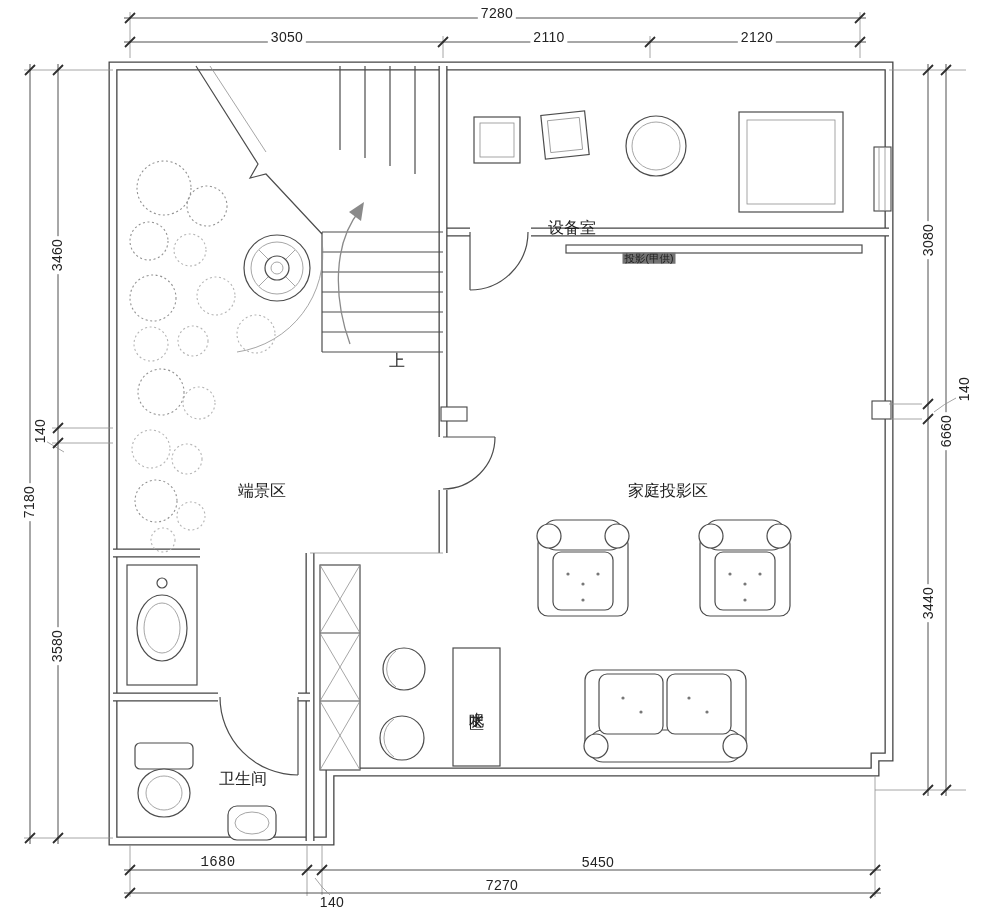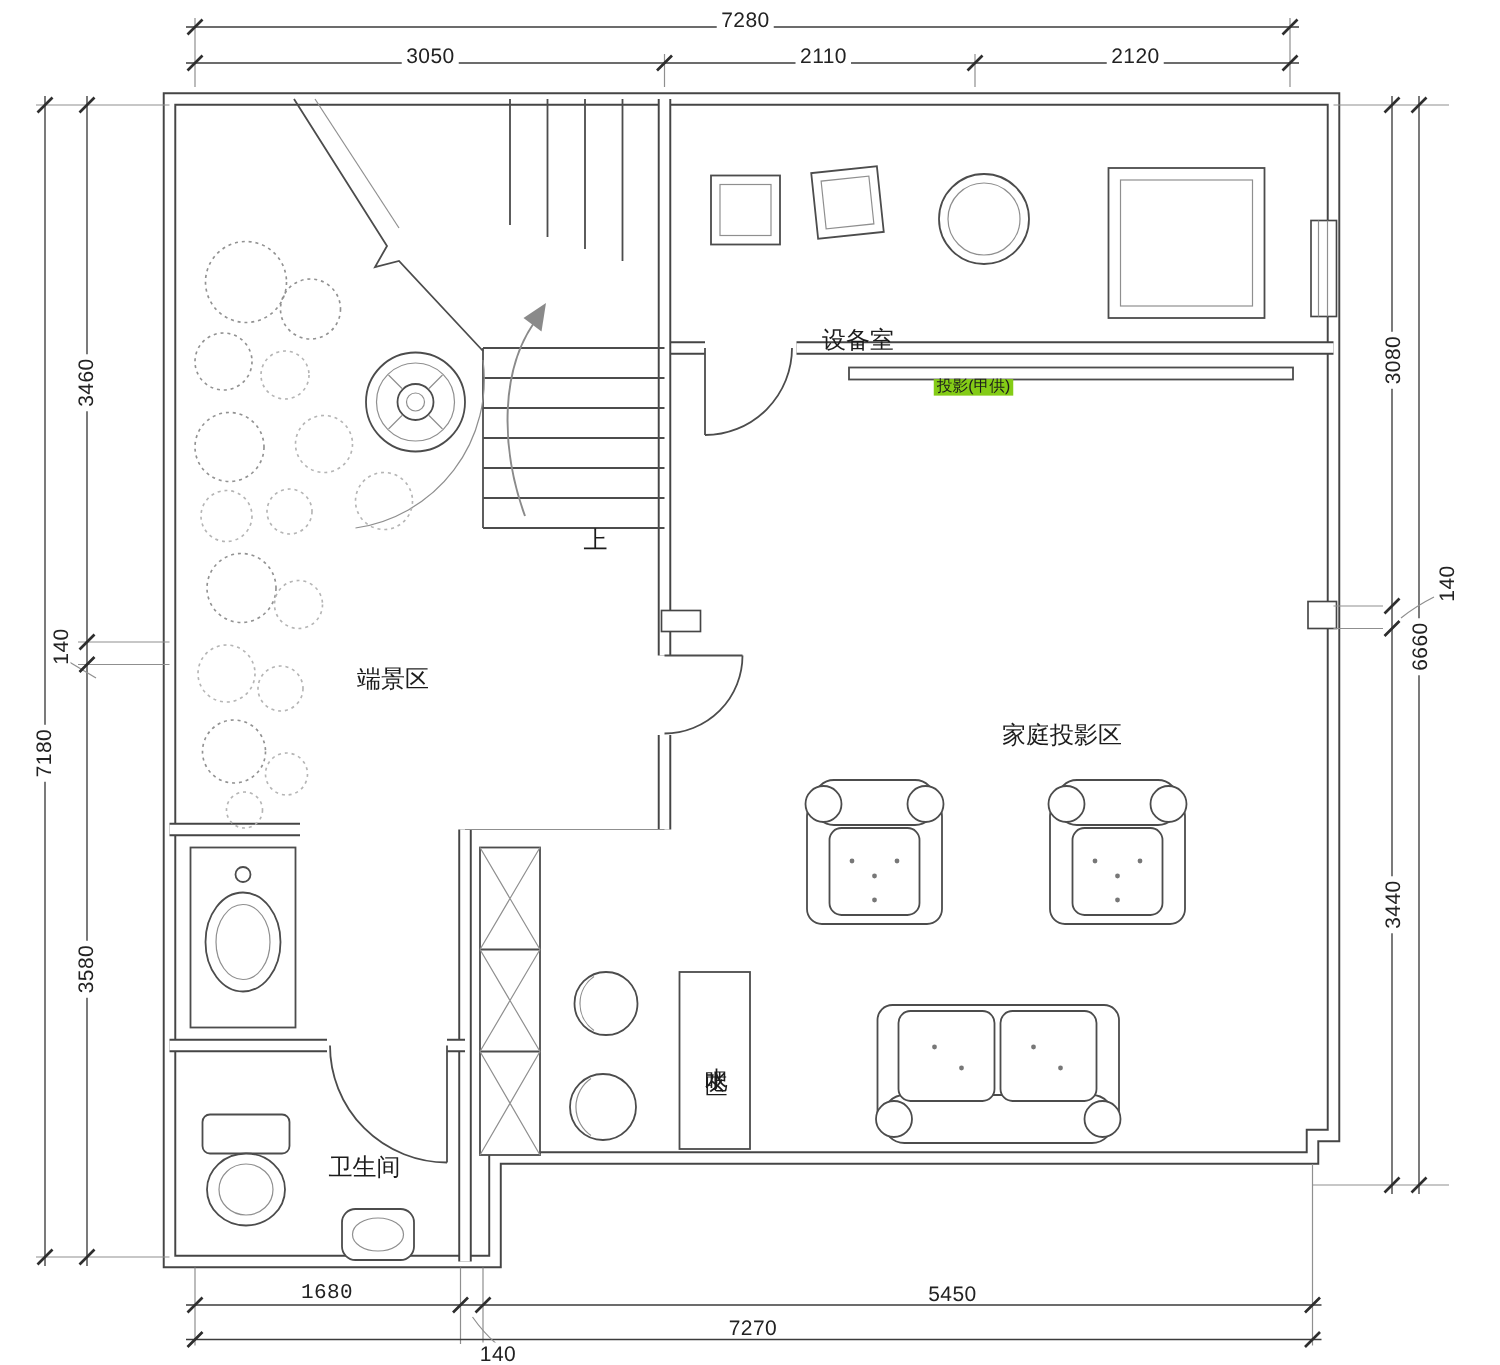--- a/index.html
+++ b/index.html
@@ -18,21 +18,21 @@
   .plantD{stroke:#929292;}
   .wfill{fill:#ffffff;stroke:#454545;stroke-width:1.1;}
   .arrow{fill:#8a8a8a;}
   .dot{fill:#777;}
   
   .lbl{position:absolute;transform:translate(-50%,-50%);font-size:16px;line-height:1;
        color:#1c1c1c;white-space:nowrap;z-index:5;}
   .dimlbl{font-size:14px;color:#222;background:#fff;padding:0 3px;letter-spacing:.3px;}
   .rot{transform:translate(-50%,-50%) rotate(-90deg);}
   .vert{writing-mode:vertical-rl;text-orientation:upright;letter-spacing:3px;font-size:15px;}
-  .note{font-size:10.5px;background:#84cc16;padding:0 2px;}
+  .note{font-size:10.5px;background:#737373;padding:0 2px;}
 </style>
 </head>
 <body>
 
 <div id="stage">
 
 <svg id="plan-svg" width="1000" height="910" viewBox="0 0 1000 910">
 
   <defs>
     <g id="armchair">
@@ -212,22 +212,22 @@
       M25 75 L35 65 M25 843 L35 833
       M53 75 L63 65 M53 433 L63 423 M53 448 L63 438 M53 843 L63 833
       M923 75 L933 65 M923 409 L933 399 M923 424 L933 414 M923 795 L933 785
       M941 75 L951 65 M941 795 L951 785
       M125 875 L135 865 M302 875 L312 865 M317 875 L327 865 M870 875 L880 865
       M125 898 L135 888 M870 898 L880 888"></path>
   </g>
 </svg>
 
   <div class="lbl" style="left:572px;top:211px;margin-top:17px;">设备室</div>
-  <div class="lbl" style="left:262px;top:454px;">端景区</div>
-  <div class="lbl" style="left:708px;top:491px;">家庭投影区</div>
+  <div class="lbl" style="left:262px;top:491px;">端景区</div>
+  <div class="lbl" style="left:668px;top:491px;">家庭投影区</div>
   <div class="lbl vert" style="left:477px;top:704px;">水吧区</div>
   <div class="lbl" style="left:243px;top:779px;">卫生间</div>
   <div class="lbl note" style="left:649px;top:258px;">投影(甲供)</div>
   <div class="lbl" style="left:397px;top:361px;">上</div>
 
   <div class="lbl dimlbl" style="left:497px;top:13px;text-align:center;">7280</div>
   <div class="lbl dimlbl" style="left:287px;top:37px;">3050</div>
   <div class="lbl dimlbl" style="left:549px;top:37px;text-align:center;">2110</div>
   <div class="lbl dimlbl" style="left:757px;top:37px;text-align:center;">2120</div>
 
@@ -235,17 +235,17 @@
   <div class="lbl dimlbl rot" style="left:40px;top:431px;">140</div>
   <div class="lbl dimlbl rot" style="left:29px;top:502px;">7180</div>
   <div class="lbl dimlbl rot" style="left:57px;top:646px;">3580</div>
 
   <div class="lbl dimlbl rot" style="left:928px;top:240px;">3080</div>
   <div class="lbl dimlbl rot" style="left:964px;top:389px;">140</div>
   <div class="lbl dimlbl rot" style="left:946px;top:431px;">6660</div>
   <div class="lbl dimlbl rot" style="left:928px;top:603px;">3440</div>
 
   <div class="lbl dimlbl" style="left:218px;top:862px;font-family:Liberation Mono, monospace;">1680</div>
-  <div class="lbl dimlbl" style="left:598px;top:862px;margin-left:37px;">5450</div>
+  <div class="lbl dimlbl" style="left:598px;top:862px;">5450</div>
   <div class="lbl dimlbl" style="left:502px;top:885px;">7270</div>
   <div class="lbl dimlbl" style="left:332px;top:902px;">140</div>
 
 </div>
 
 </body></html>

